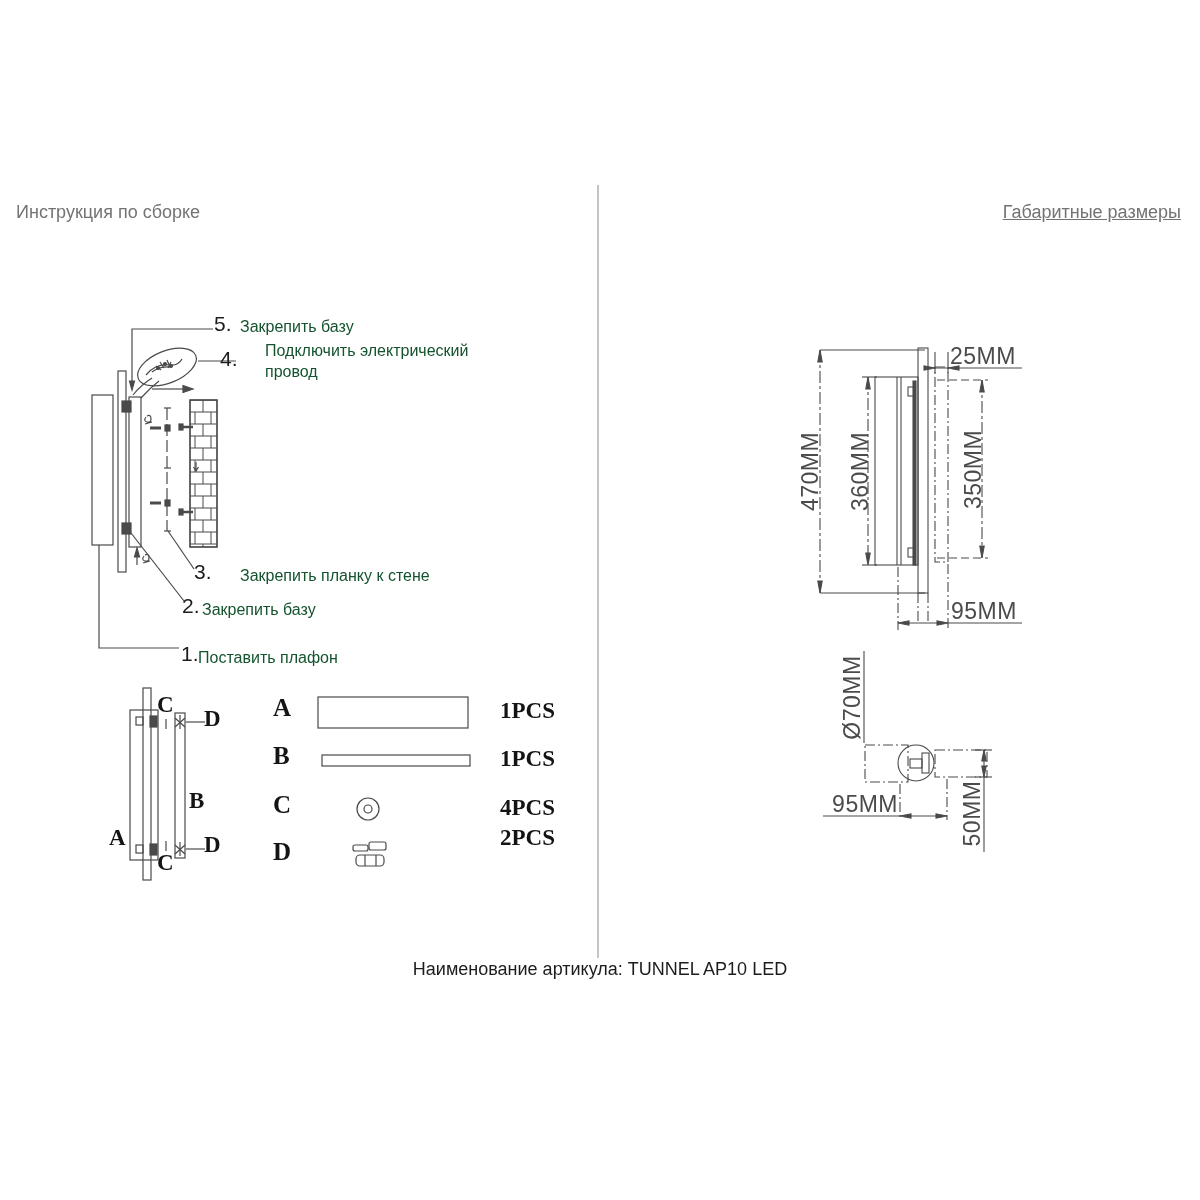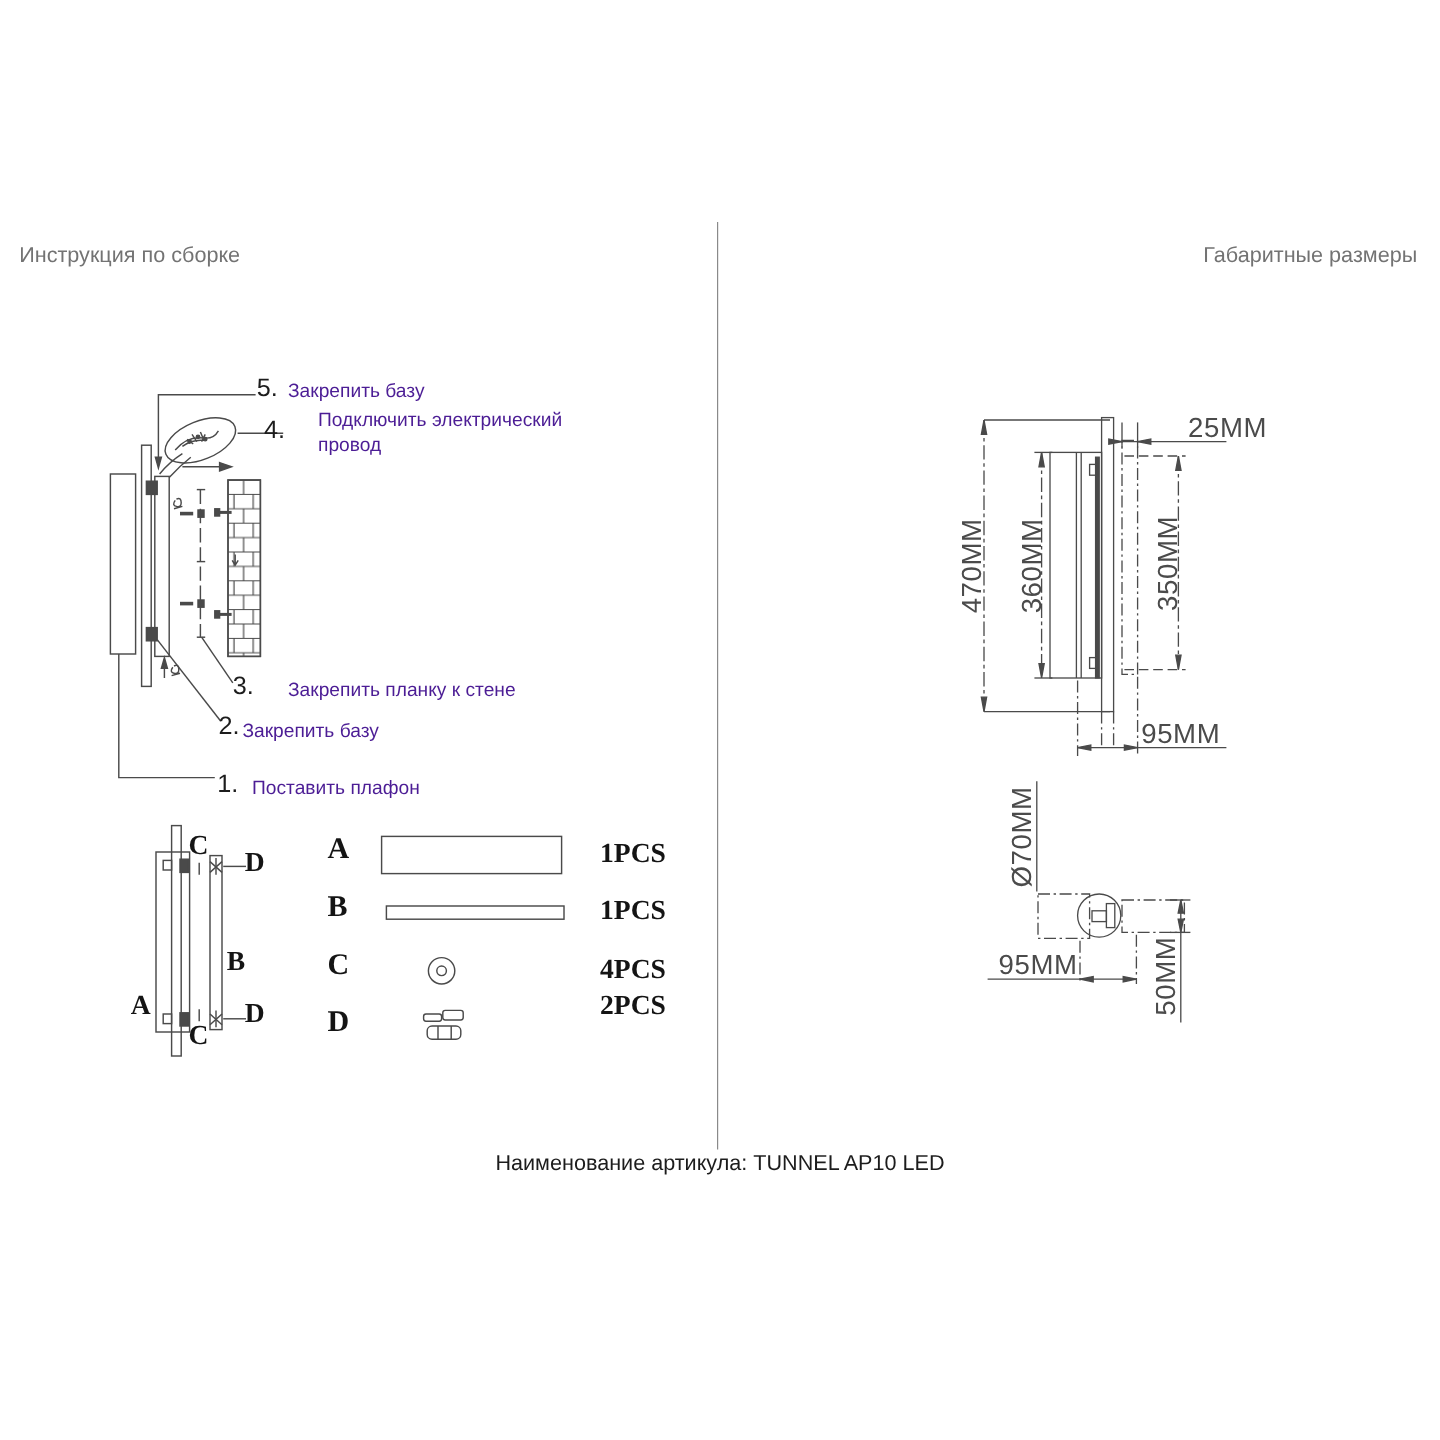--- a/index.html
+++ b/index.html
@@ -3,21 +3,21 @@
 <meta charset="utf-8">
 <style>
   html,body{margin:0;padding:0;}
   body{
     width:1200px;height:1200px;position:relative;background:#ffffff;
     font-family:"Liberation Sans",sans-serif;color:#1c1c1c;overflow:hidden;
   }
   .abs{position:absolute;}
   .title{font-size:18px;color:#737373;white-space:nowrap;}
   .step-num{font-size:21px;color:#1c1c1c;white-space:nowrap;}
-  .step-text{font-size:16px;color:#4c1d95;line-height:21px;}
+  .step-text{font-size:16px;color:#14532d;line-height:21px;}
   .serif-label{font-family:"Liberation Serif",serif;font-weight:700;font-size:23px;color:#141414;white-space:nowrap;}
   .part-letter{font-size:25px;}
   .dim{font-size:23px;color:#4b4b4b;letter-spacing:0.5px;white-space:nowrap;}
   .rot{transform:rotate(-90deg);text-align:center;}
   .footer-text{font-size:18px;text-align:center;width:1200px;}
   svg{position:absolute;left:0;top:0;}
 </style>
 </head>
 <body>
 
@@ -191,56 +191,56 @@
 
     <line x1="975" y1="750" x2="992" y2="750"></line>
     <line x1="975" y1="777" x2="992" y2="777"></line>
     <line x1="984" y1="750" x2="984" y2="852"></line>
     <polygon points="984,750 981.8,761 986.2,761" fill="#4a4a4a"></polygon>
     <polygon points="984,777 981.8,766 986.2,766" fill="#4a4a4a"></polygon>
   </g>
 </svg>
 
 <div class="abs title" style="left:16px;top:202px;">Инструкция по сборке</div>
-<div class="abs title" style="right:19px;top:202px;">Габаритные размеры</div>
+<div class="abs title" style="right:19px;top:202px;text-decoration:underline;">Габаритные размеры</div>
 
 <div class="abs step-num" style="left:214px;top:312px;">5.</div>
 <div class="abs step-text" style="left:240px;top:316px;">Закрепить базу</div>
 
 <div class="abs step-num" style="left:220px;top:347px;">4.</div>
 <div class="abs step-text" style="left:240px;top:340px;width:205px;margin-left:25px;">Подключить электрический провод</div>
 
 <div class="abs step-num" style="left:194px;top:560px;">3.</div>
 <div class="abs step-text" style="left:212px;top:565px;margin-left:28px;">Закрепить планку к стене</div>
 
 <div class="abs step-num" style="left:182px;top:594px;">2.</div>
 <div class="abs step-text" style="left:202px;top:599px;">Закрепить базу</div>
 
 <div class="abs step-num" style="left:181px;top:642px;">1.</div>
-<div class="abs step-text" style="left:210px;top:647px;">Поставить плафон</div>
+<div class="abs step-text" style="left:198px;top:647px;">Поставить плафон</div>
 
 <div class="abs serif-label" style="left:157px;top:692px;">C</div>
 <div class="abs serif-label" style="left:204px;top:706px;">D</div>
 <div class="abs serif-label" style="left:189px;top:788px;">B</div>
 <div class="abs serif-label" style="left:109px;top:825px;">A</div>
 <div class="abs serif-label" style="left:204px;top:832px;">D</div>
 <div class="abs serif-label" style="left:157px;top:850px;">C</div>
 
 <div class="abs serif-label part-letter" style="left:273px;top:694px;">A</div>
 <div class="abs serif-label" style="left:500px;top:698px;">1PCS</div>
 <div class="abs serif-label part-letter" style="left:273px;top:742px;">B</div>
 <div class="abs serif-label" style="left:500px;top:746px;">1PCS</div>
 <div class="abs serif-label part-letter" style="left:273px;top:791px;">C</div>
 <div class="abs serif-label" style="left:500px;top:795px;">4PCS</div>
 <div class="abs serif-label part-letter" style="left:273px;top:838px;">D</div>
 <div class="abs serif-label" style="left:500px;top:825px;">2PCS</div>
 
 <div class="abs dim rot" style="left:765px;top:458px;width:90px;">470MM</div>
 <div class="abs dim rot" style="left:815px;top:458px;width:90px;">360MM</div>
 <div class="abs dim rot" style="left:928px;top:456px;width:90px;">350MM</div>
-<div class="abs dim" style="left:950px;top:343px;padding-left:40px;">25MM</div>
+<div class="abs dim" style="left:950px;top:343px;">25MM</div>
 <div class="abs dim" style="left:951px;top:598px;">95MM</div>
 
 <div class="abs dim rot" style="left:797px;top:684px;width:110px;">Ø70MM</div>
 <div class="abs dim" style="left:820px;top:791px;width:78px;text-align:right;">95MM</div>
 <div class="abs dim rot" style="left:922px;top:800px;width:100px;">50MM</div>
 
 <div class="abs footer-text" style="left:0;top:959px;">Наименование артикула: TUNNEL AP10 LED</div>
 
 </body></html>

